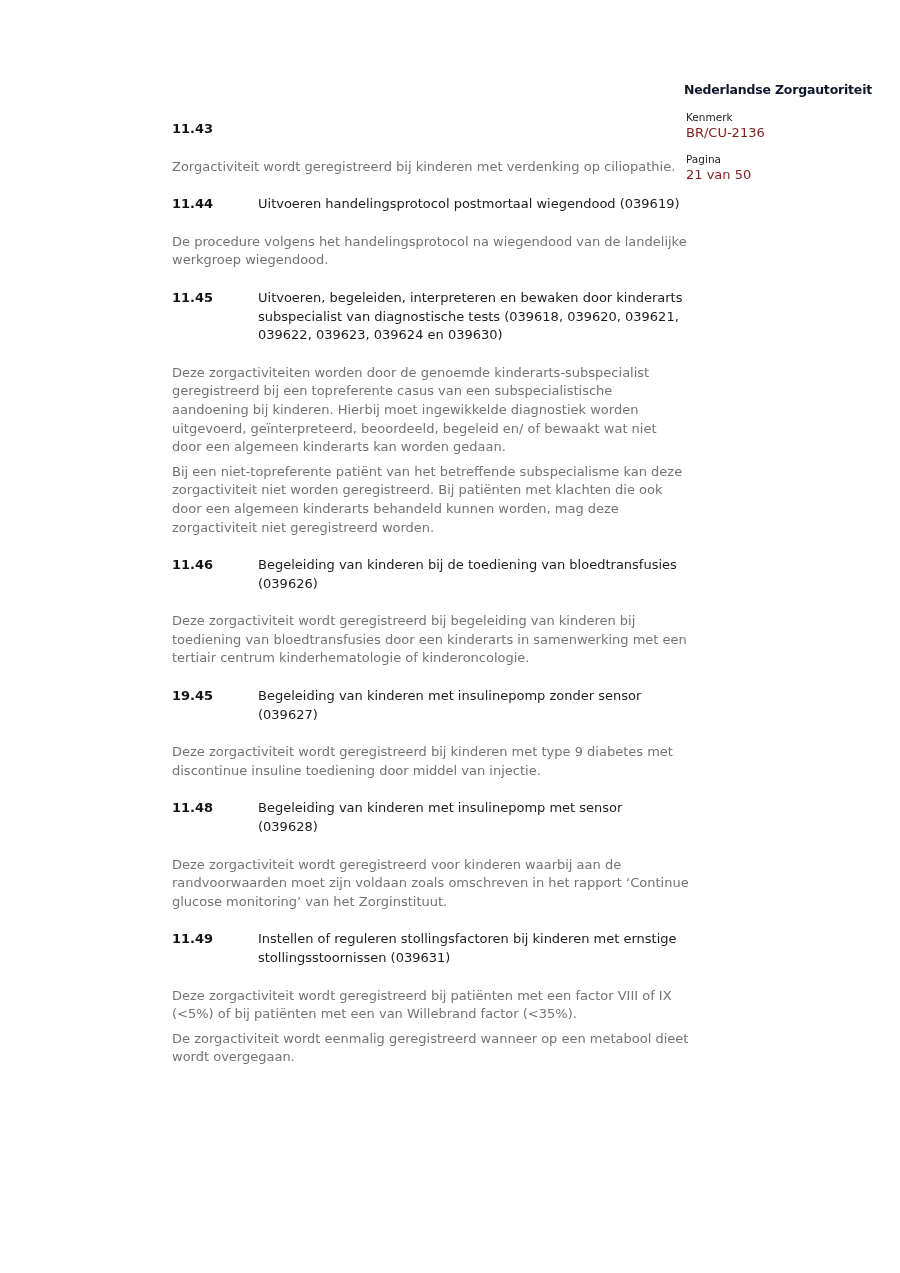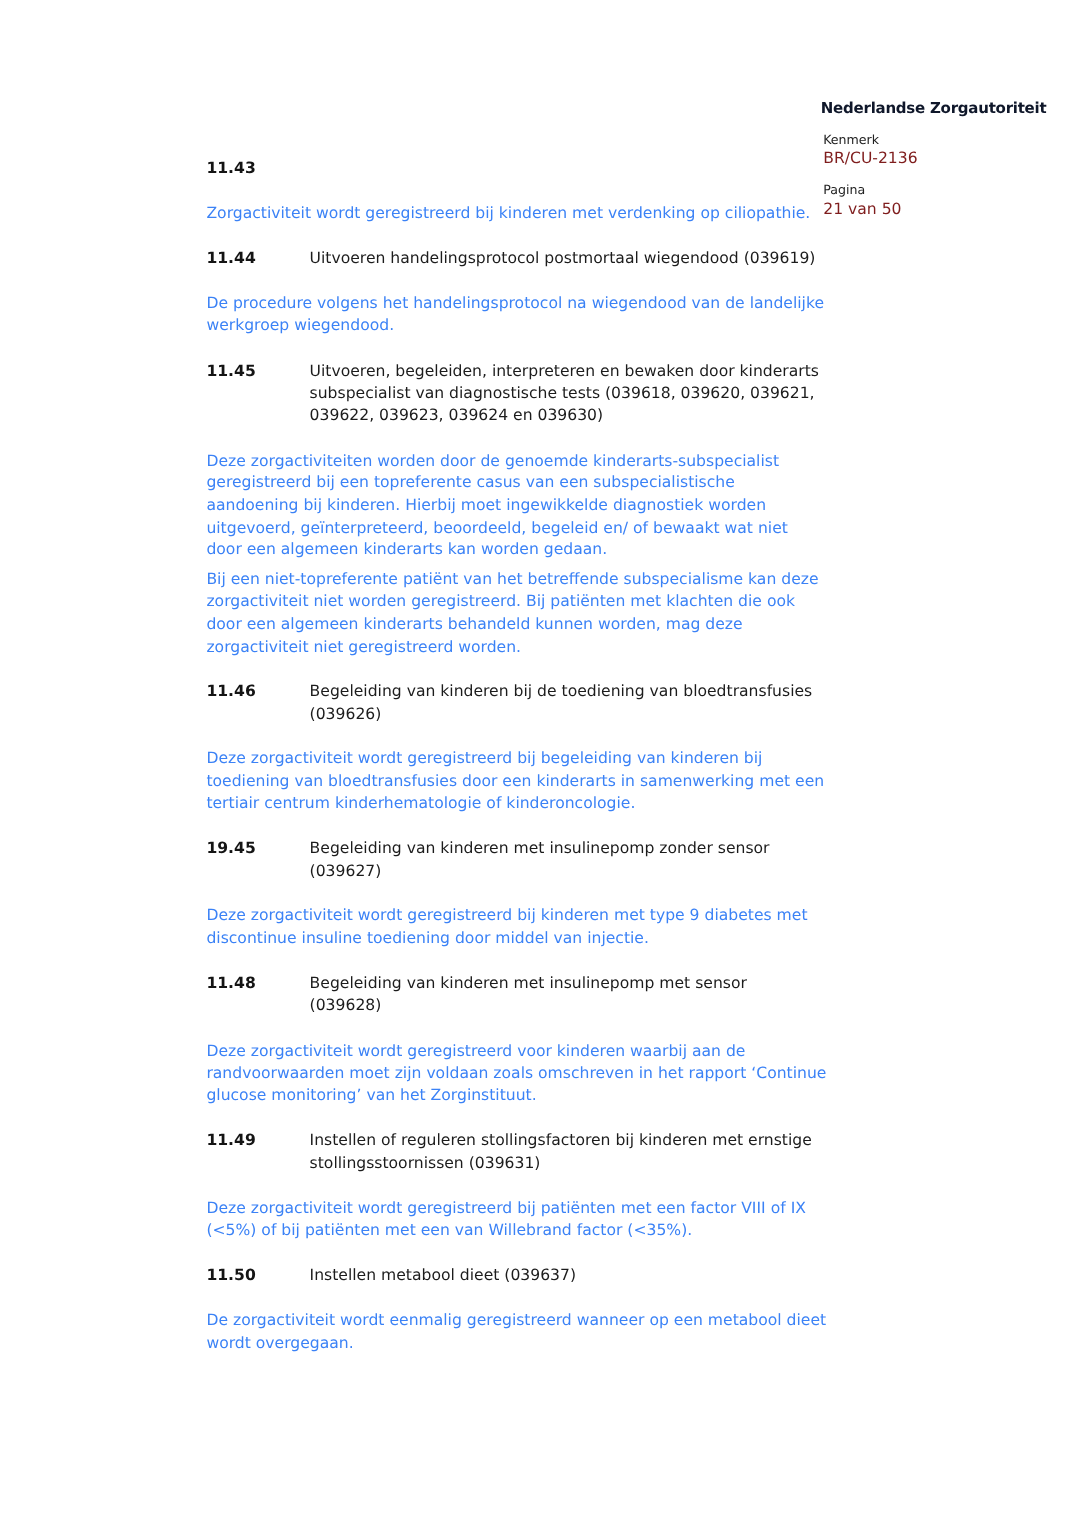--- a/index.html
+++ b/index.html
@@ -55,36 +55,36 @@
     width: 517px;
     font-size: 13px;
     line-height: 18.6px;
   }
   .section-heading {
     display: flex;
     align-items: flex-start;
     margin: 19px 0;
   }
   .section-heading:first-child {
-    margin-top: 12px;
+    margin-top: 0;
   }
   .sec-num {
     width: 86px;
     flex-shrink: 0;
     font-weight: bold;
     color: #141414;
   }
   .sec-title {
     flex: 1;
     max-width: 426px;
     color: #1c1c1c;
   }
   .content p {
     margin: 6px 0;
-    color: #3b82f6;
+    color: #737373;
   }
 </style>
 </head>
 <body>
 
 <div class="page">
 
   <div class="logo">Nederlandse Zorgautoriteit</div>
 
   <div class="meta">
@@ -131,20 +131,16 @@
       <span class="sec-title">Begeleiding van kinderen met insulinepomp met sensor (039628)</span>
     </div>
     <p>Deze zorgactiviteit wordt geregistreerd voor kinderen waarbij aan de randvoorwaarden moet zijn voldaan zoals omschreven in het rapport ‘Continue glucose monitoring’ van het Zorginstituut.</p>
 
     <div class="section-heading">
       <span class="sec-num">11.49</span>
       <span class="sec-title">Instellen of reguleren stollingsfactoren bij kinderen met ernstige stollingsstoornissen (039631)</span>
     </div>
     <p>Deze zorgactiviteit wordt geregistreerd bij patiënten met een factor VIII of IX (&lt;5%) of bij patiënten met een van Willebrand factor (&lt;35%).</p>
 
-    <div class="section-heading">
-      <span class="sec-num">11.50</span>
-      <span class="sec-title">Instellen metabool dieet (039637)</span>
-    </div>
     <p>De zorgactiviteit wordt eenmalig geregistreerd wanneer op een metabool dieet wordt overgegaan.</p>
 
   </div>
 </div>
 
 </body></html>

